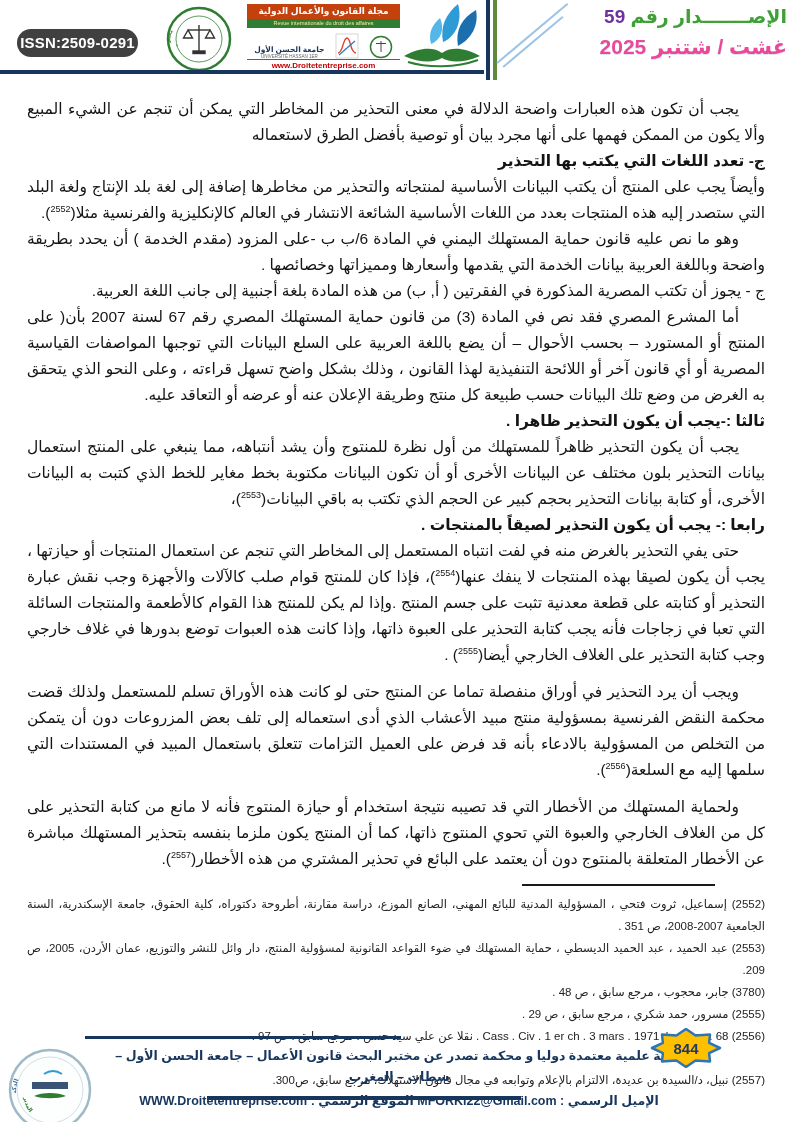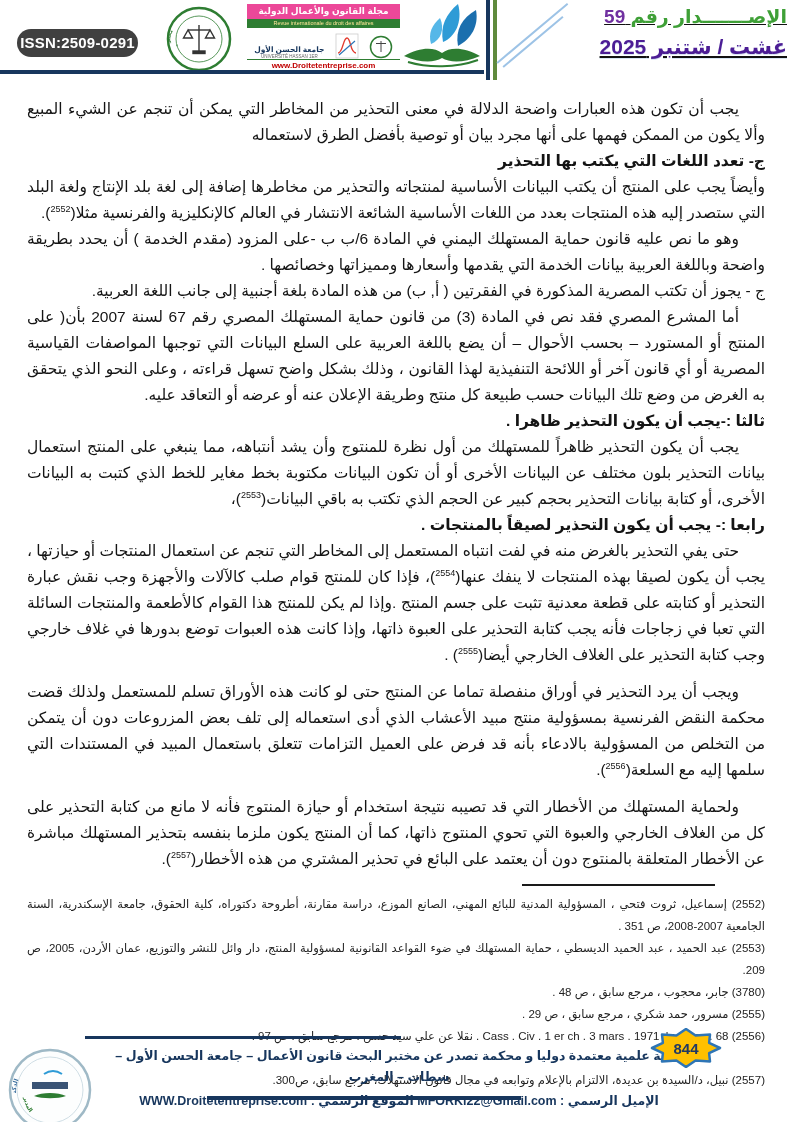--- a/index.html
+++ b/index.html
@@ -15,32 +15,32 @@
     text-align:center;direction:ltr;letter-spacing:.2px;
   }
   .header-rule{position:absolute;left:0;top:70px;width:484px;height:4px;background:#17365D;}
   .vbar1{position:absolute;left:486px;top:0;width:4px;height:80px;background:#17365D;}
   .vbar2{position:absolute;left:493px;top:0;width:4px;height:80px;background:#5f8a3d;}
   .lab-logo{position:absolute;left:160px;top:5px;}
   .journal-logo{
     position:absolute;left:247px;top:4px;width:153px;height:68px;background:#fff;
     display:flex;flex-direction:column;overflow:hidden;direction:rtl;
   }
-  .jl-band1{background:#ec4899;color:#fff;font-size:9px;font-weight:bold;text-align:center;height:15px;line-height:15px;}
+  .jl-band1{background:#c2410c;color:#fff;font-size:9px;font-weight:bold;text-align:center;height:15px;line-height:15px;}
   .jl-band2{background:#2e7d32;color:#ffe699;font-size:5.5px;text-align:center;height:9px;line-height:9px;direction:ltr;}
   .jl-mid{flex:1;display:flex;align-items:flex-end;justify-content:space-around;direction:rtl;padding:0 2px;}
   .jl-univ{text-align:center;}
   .jl-univ-ar{font-size:7.5px;font-weight:bold;color:#17365D;}
   .jl-univ-fr{font-size:4.5px;color:#666;direction:ltr;}
   .jl-site{font-size:8px;font-weight:bold;color:#C00000;text-align:center;direction:ltr;height:12px;line-height:11px;border-top:1.5px solid #2e7d32;}
   .mark-logo{position:absolute;left:398px;top:2px;}
-  .issue-block{position:absolute;left:500px;right:6px;top:5px;text-align:right;text-decoration:underline;}
+  .issue-block{position:absolute;left:500px;right:6px;top:5px;text-align:right;}
   .issue-line1{font-size:19px;font-weight:bold;color:#3FA037;}
   .issue-line1 .num{color:#7030A0;}
-  .issue-line2{font-size:21px;font-weight:bold;color:#4c1d95;margin-top:7px;text-shadow:0 1px 0 #d7e5f2;}
+  .issue-line2{font-size:21px;font-weight:bold;color:#ec4899;margin-top:7px;text-shadow:0 1px 0 #d7e5f2;}
   .diag1,.diag2{position:absolute;background:#9DC3E6;height:1.5px;transform:rotate(-40deg);transform-origin:left center;}
   .diag1{left:497px;top:62px;width:92px;}
   .diag2{left:503px;top:66px;width:78px;}
   
   .content{position:absolute;top:96px;right:28px;left:27px;}
   .para{font-size:15.5px;line-height:26px;text-align:justify;color:#141414;}
   .para.indent{text-indent:26px;}
   .para.heading{font-weight:bold;}
   .para.gap{margin-top:11px;}
   .para sup{font-size:9px;line-height:0;}

